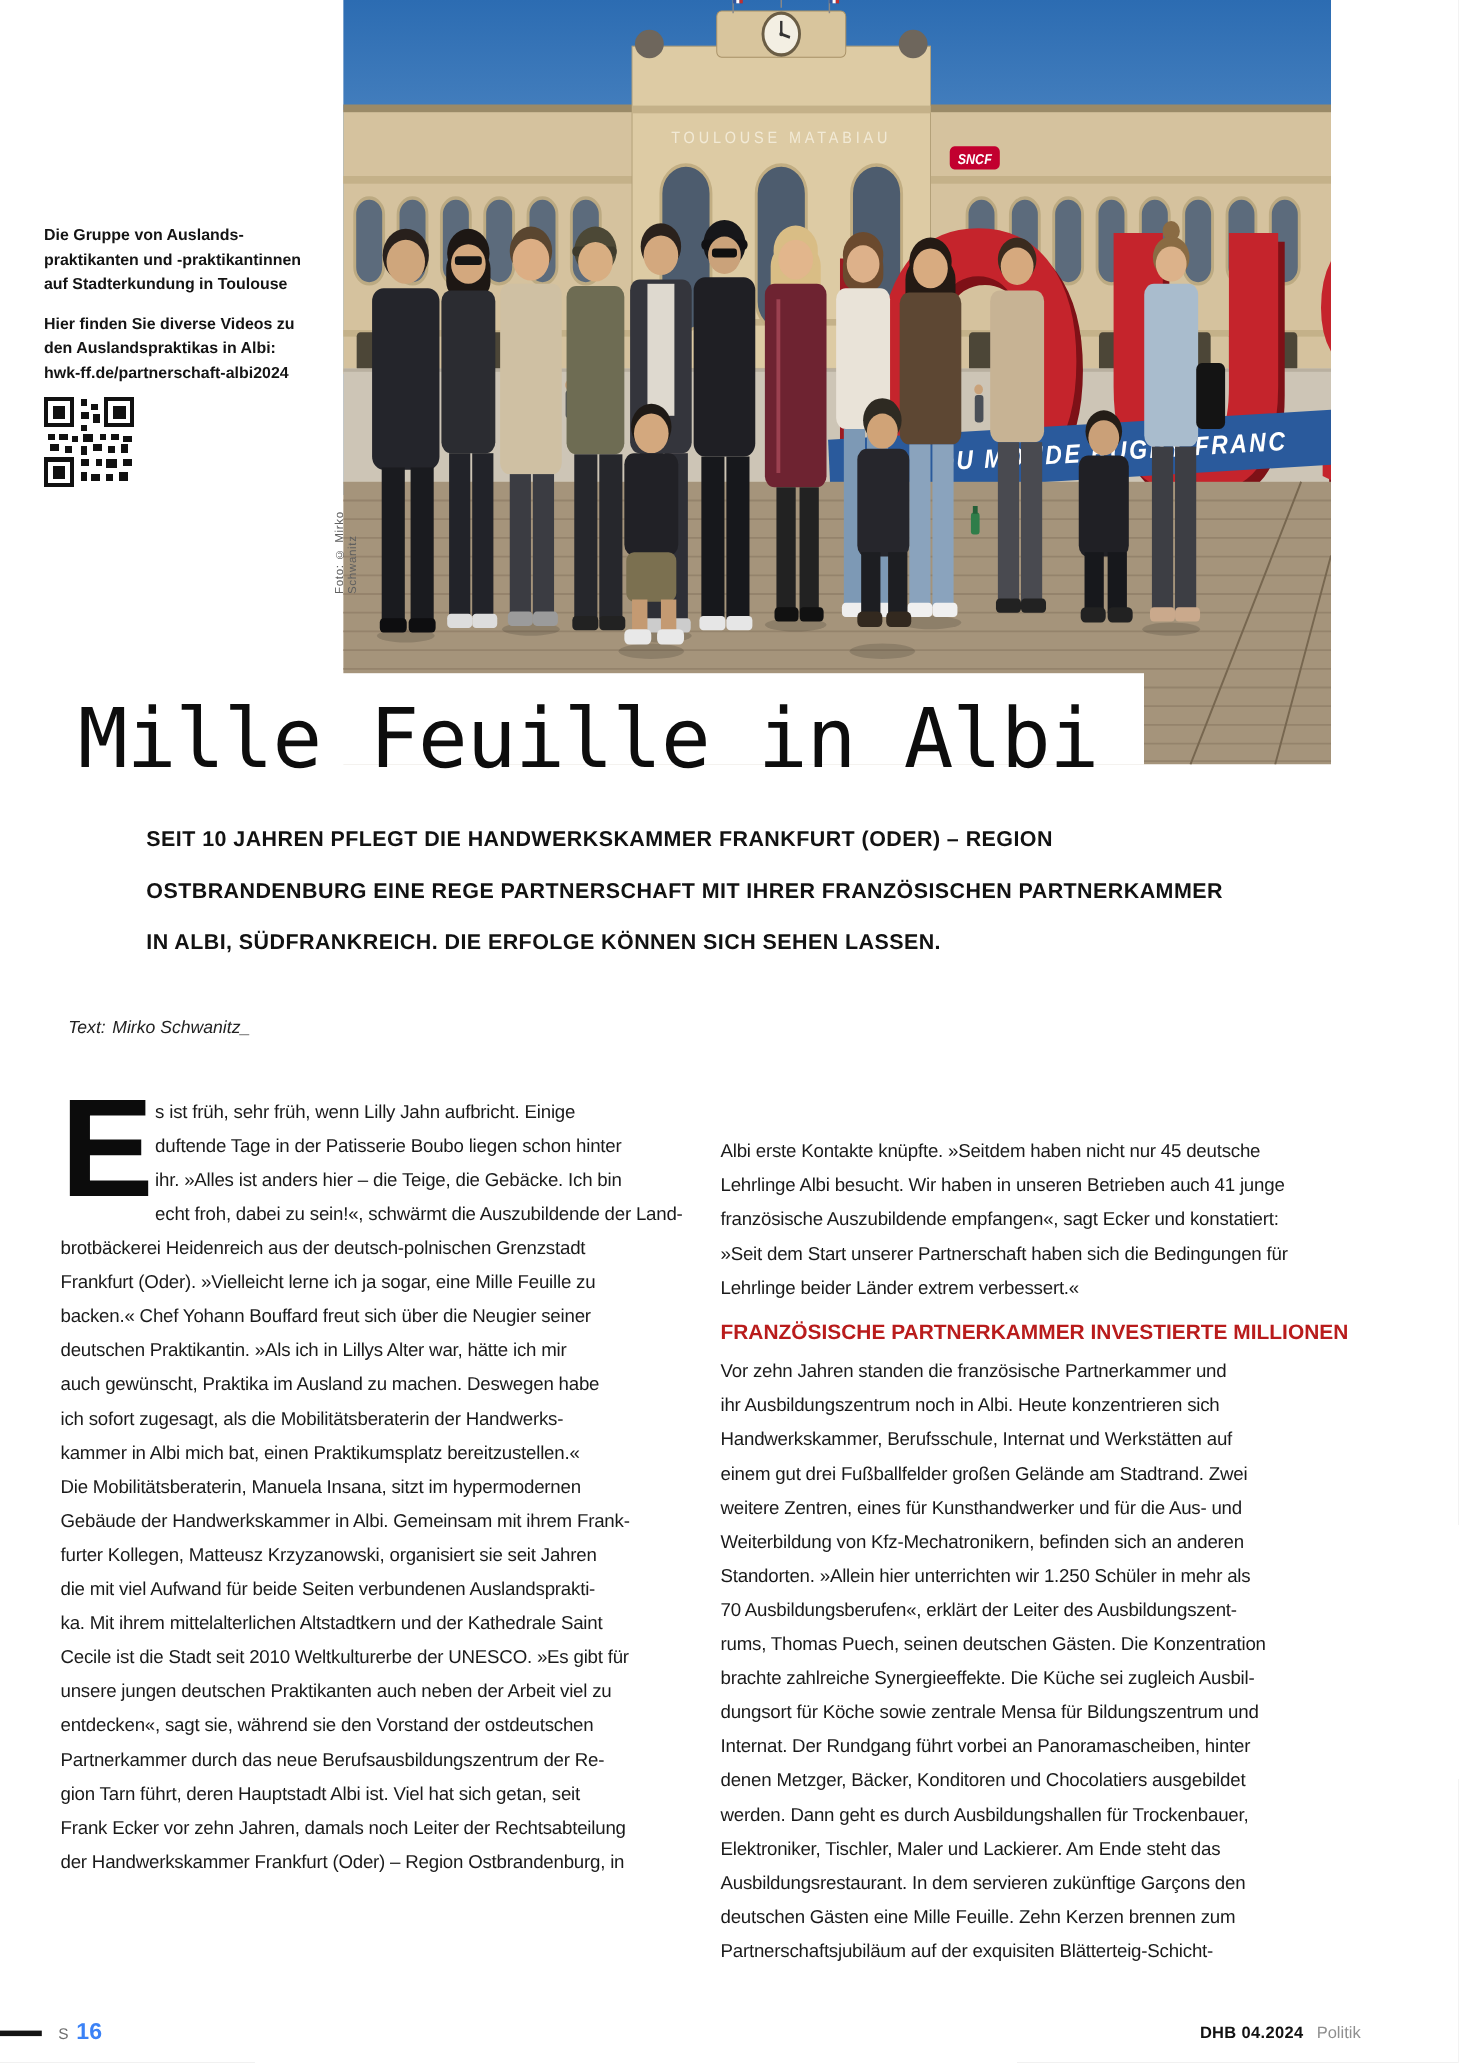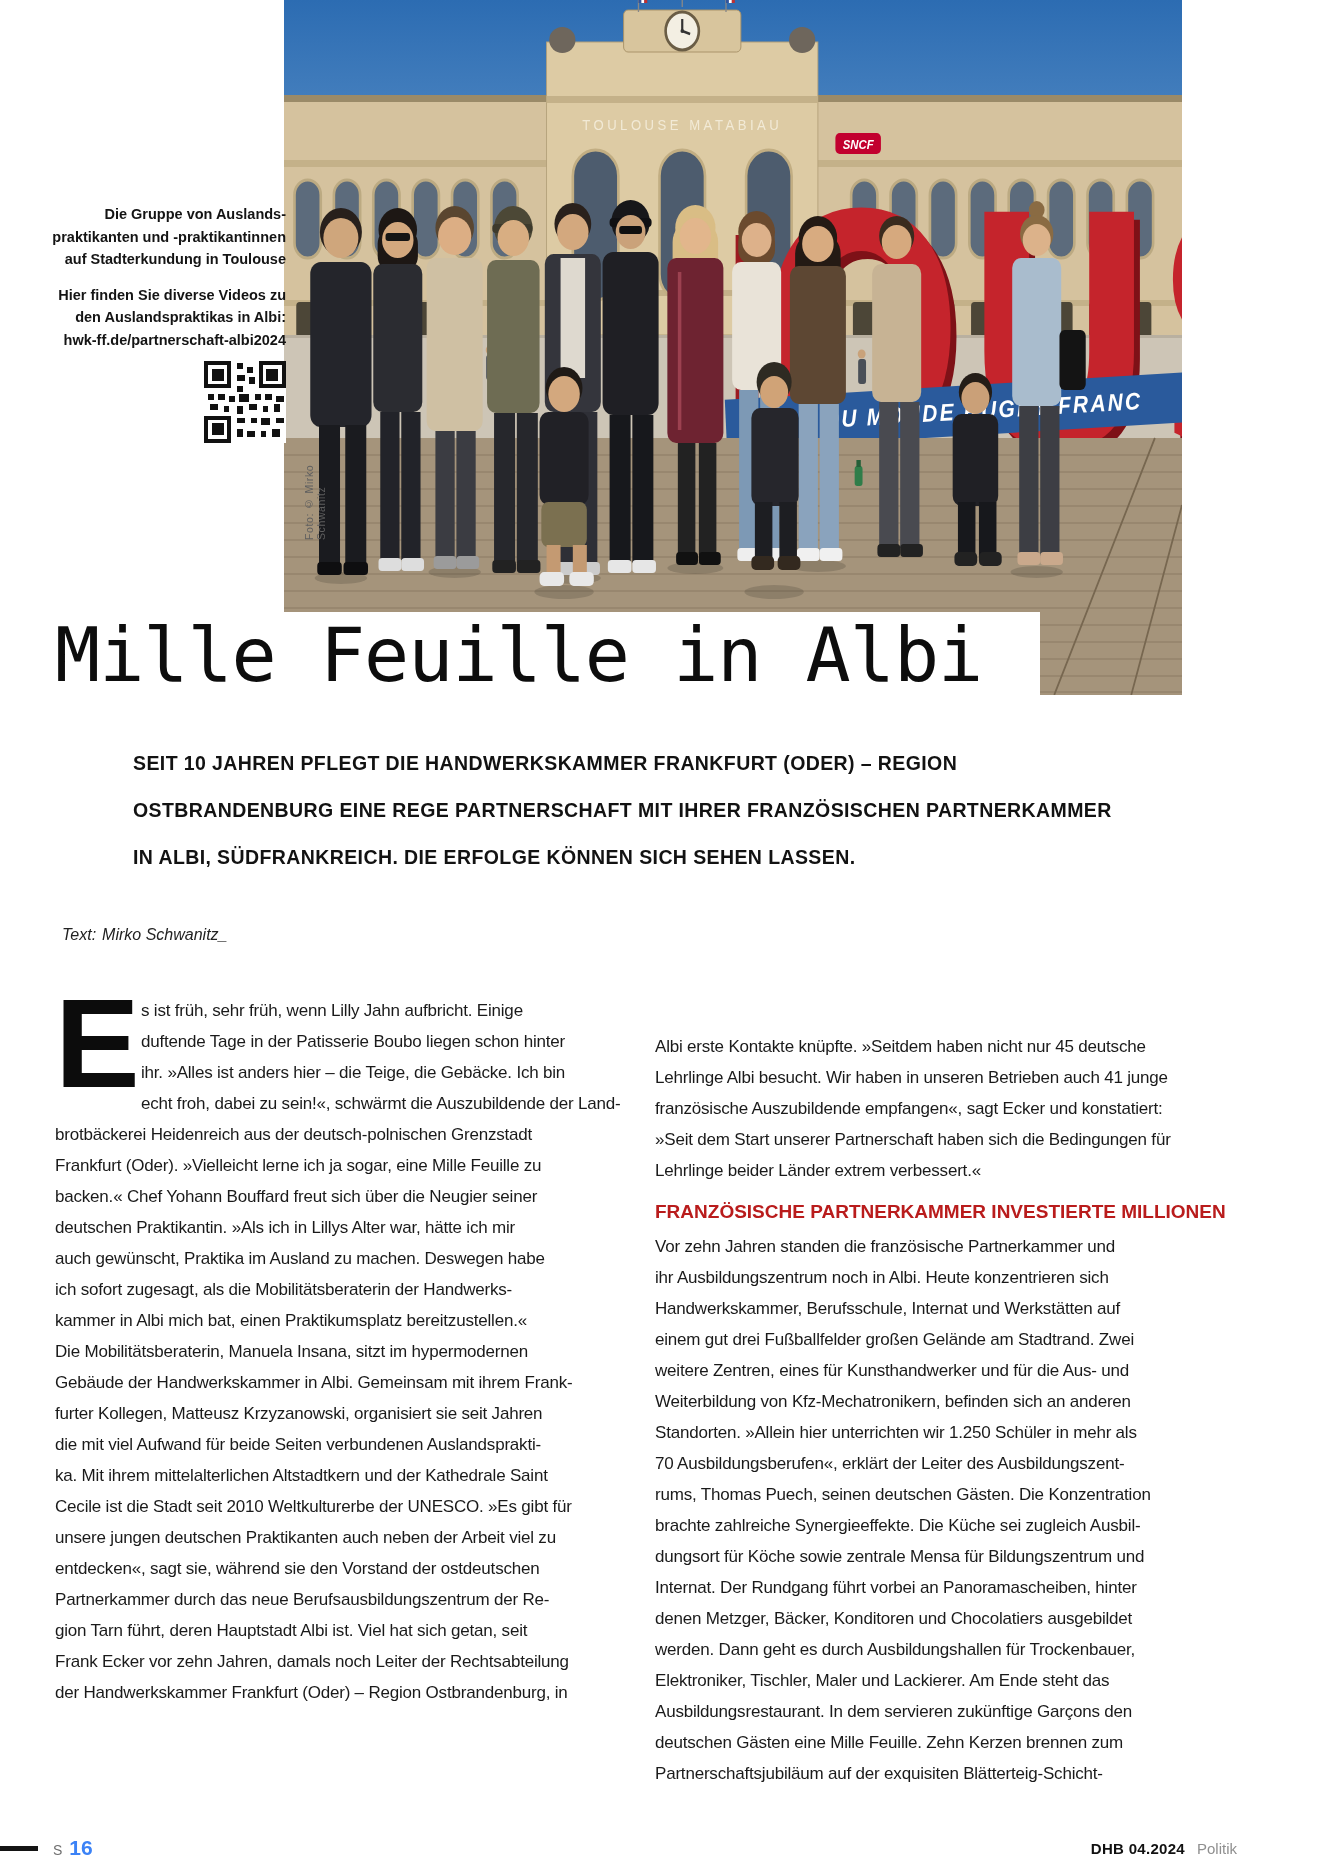--- a/index.html
+++ b/index.html
@@ -1,36 +1,36 @@
 <!DOCTYPE html>
 <html lang="de"><head>
 <meta charset="utf-8">
 <style>
   html,body{margin:0;padding:0;background:#e8e8e8;}
   .page{position:relative;width:1326px;height:1875px;background:#ffffff;overflow:hidden;
         font-family:"Liberation Sans",sans-serif;color:#191919;}
   .abs{position:absolute;}
 
   
-  .photo{left:284px;top:0;width:898px;height:695px;}
+  .photo{left:312px;top:0;width:898px;height:695px;}
   .photo svg{display:block;width:100%;height:100%;}
   .credit{left:303px;top:420px;height:120px;writing-mode:vertical-rl;transform:rotate(180deg);
           font-size:10.5px;letter-spacing:.6px;color:#5f5f5f;}
 
   
-  .caption{left:40px;top:203px;width:246px;text-align:right;font-weight:bold;
+  .caption{left:40px;top:203px;width:246px;font-weight:bold;
            font-size:14.5px;line-height:22.5px;color:#141414;}
   .caption p{margin:0;white-space:pre-line;}
   .caption p + p{margin-top:13px;}
   .qrwrap{margin-top:10px;}
   .qrwrap svg{width:82px;height:82px;}
 
   
   .titlebox{left:0;top:612px;width:1040px;height:83px;background:#ffffff;}
-  .titlebox h1{margin:0;padding-left:55px;font-family:"DejaVu Sans Mono",monospace;
+  .titlebox h1{margin:16px;padding-left:55px;font-family:"DejaVu Sans Mono",monospace;
                font-size:75px;line-height:86px;font-weight:400;letter-spacing:-1px;color:#0d0d0d;
                white-space:nowrap;}
 
   
   .lede{left:133px;top:740px;width:1015px;font-weight:bold;font-size:19.5px;line-height:47px;
         letter-spacing:.4px;color:#121212;white-space:pre-line;}
 
   
   .byline{left:62px;top:926px;font-size:16px;font-style:italic;color:#222;}
   .byline .author{font-weight:normal;margin-left:6px;}

